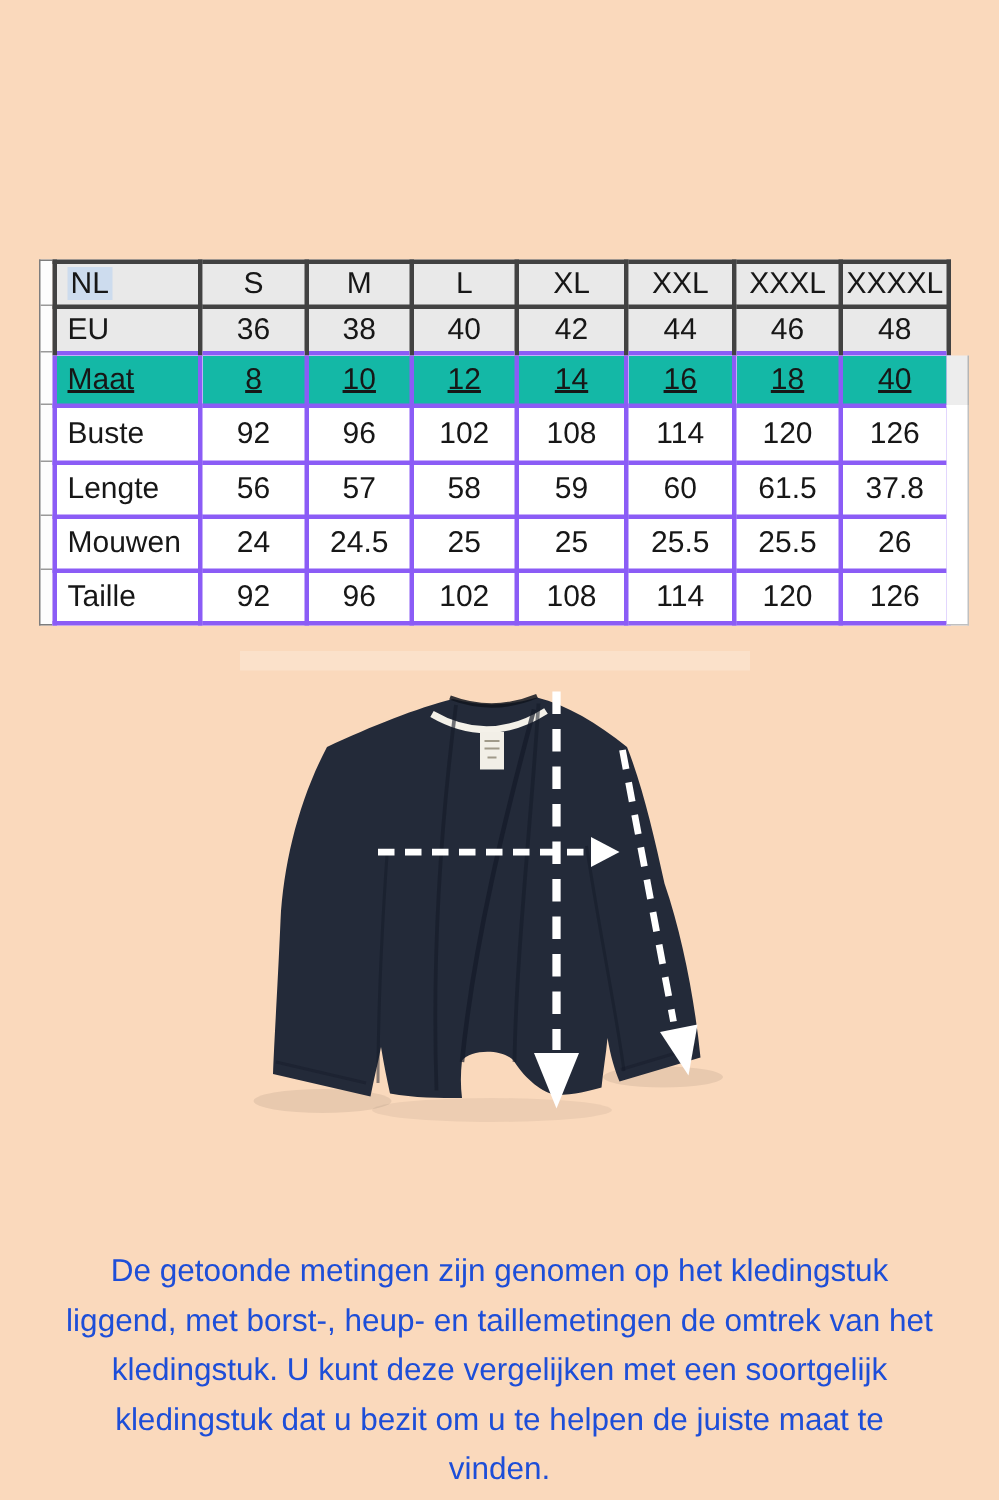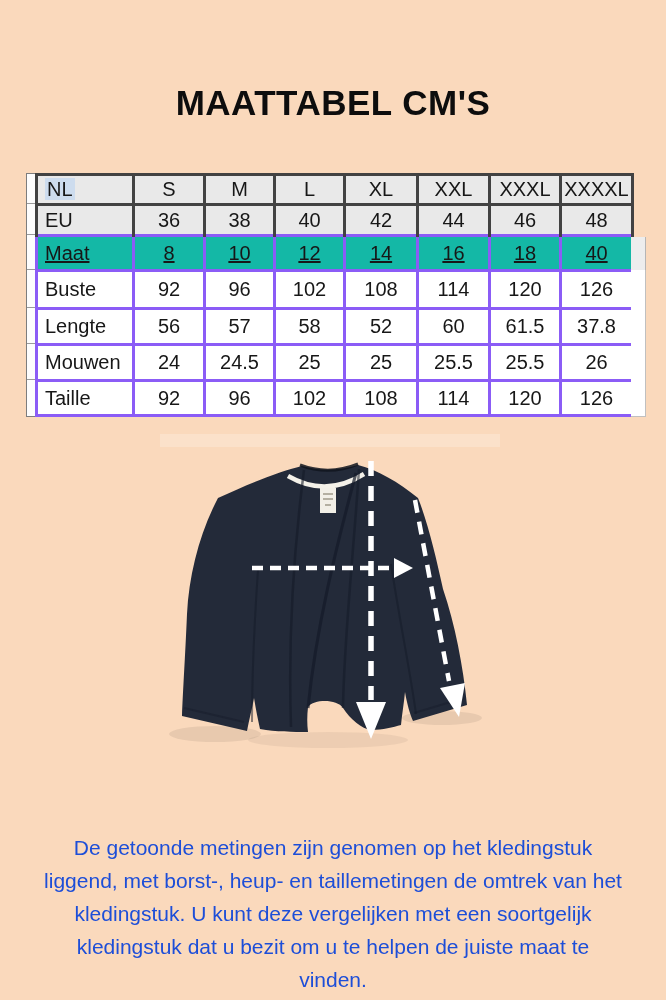--- a/index.html
+++ b/index.html
@@ -48,21 +48,20 @@
   .desc{
     position:absolute; top:831px; left:40px; width:586px;
     text-align:center; font-size:21px; line-height:33px; color:#1d4ed8;
   }
 </style>
 </head>
 <body>
 
 <div class="page">
 
-  <div class="title">MAATTABEL CM'S</div>
 
   <div class="table-zone">
     <div class="gutter">
       <div class="gut-cell" style="height:29px"></div>
       <div class="gut-cell" style="height:30px"></div>
       <div class="gut-cell" style="height:34px"></div>
       <div class="gut-cell" style="height:37px"></div>
       <div class="gut-cell" style="height:35px"></div>
       <div class="gut-cell" style="height:35px"></div>
       <div class="gut-cell" style="flex:1"></div>
@@ -117,21 +116,21 @@
         <td>108</td>
         <td>114</td>
         <td>120</td>
         <td>126</td>
       </tr>
       <tr class="r-w" style="height:36px">
         <td class="lbl">Lengte</td>
         <td>56</td>
         <td>57</td>
         <td>58</td>
-        <td>52</td>
+        <td>59</td>
         <td>60</td>
         <td>61.5</td>
         <td>37.8</td>
       </tr>
       <tr class="r-w" style="height:36px">
         <td class="lbl">Mouwen</td>
         <td>24</td>
         <td>24.5</td>
         <td>25</td>
         <td>25</td>

